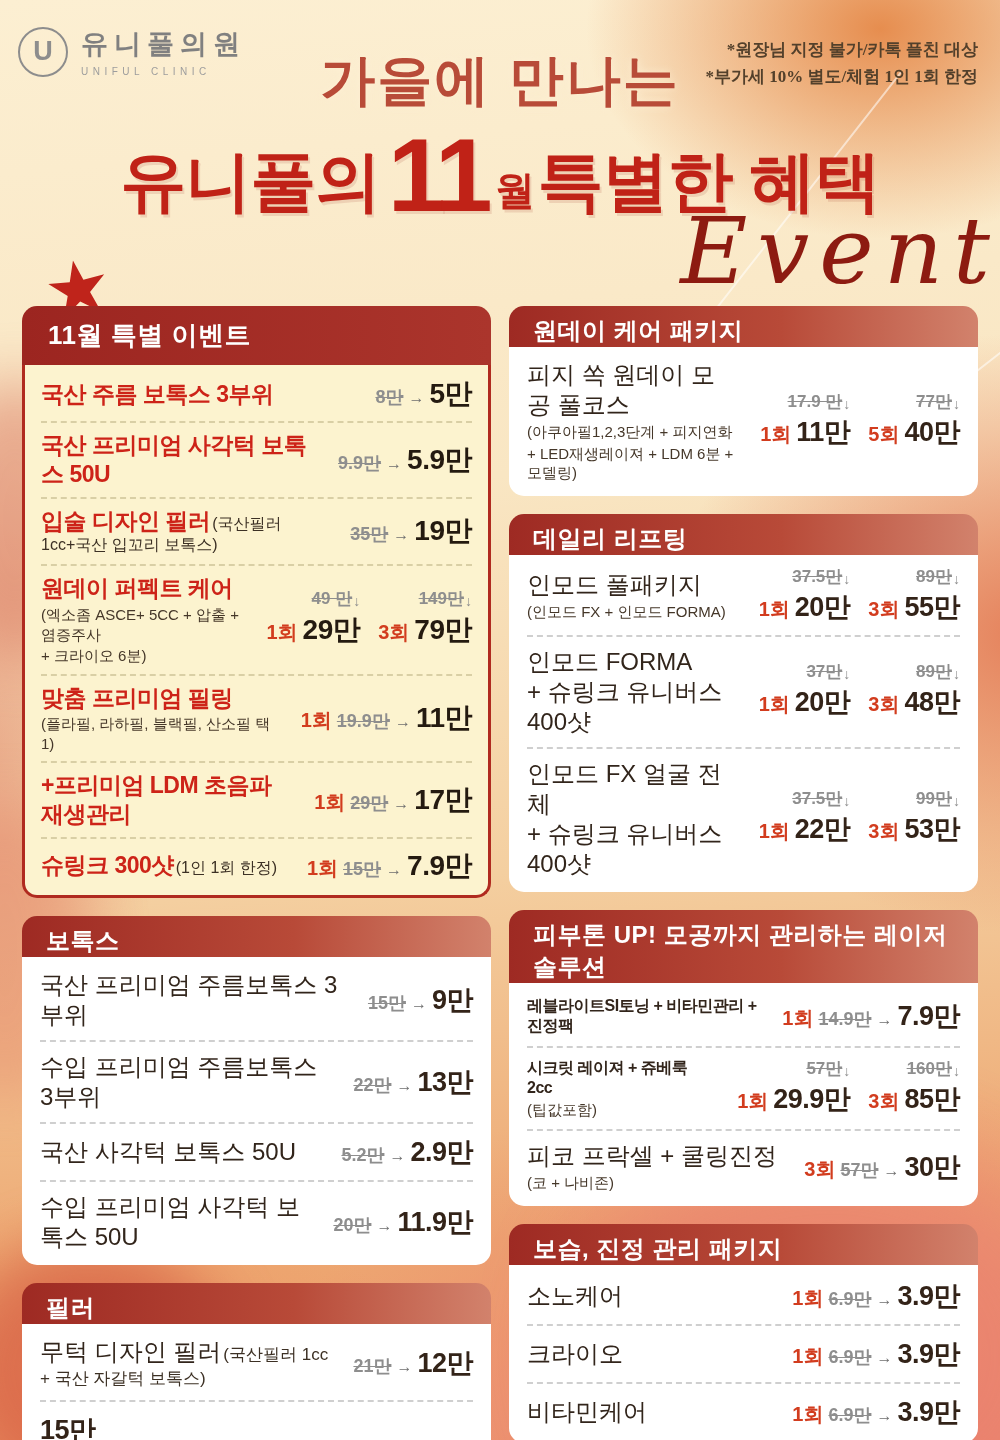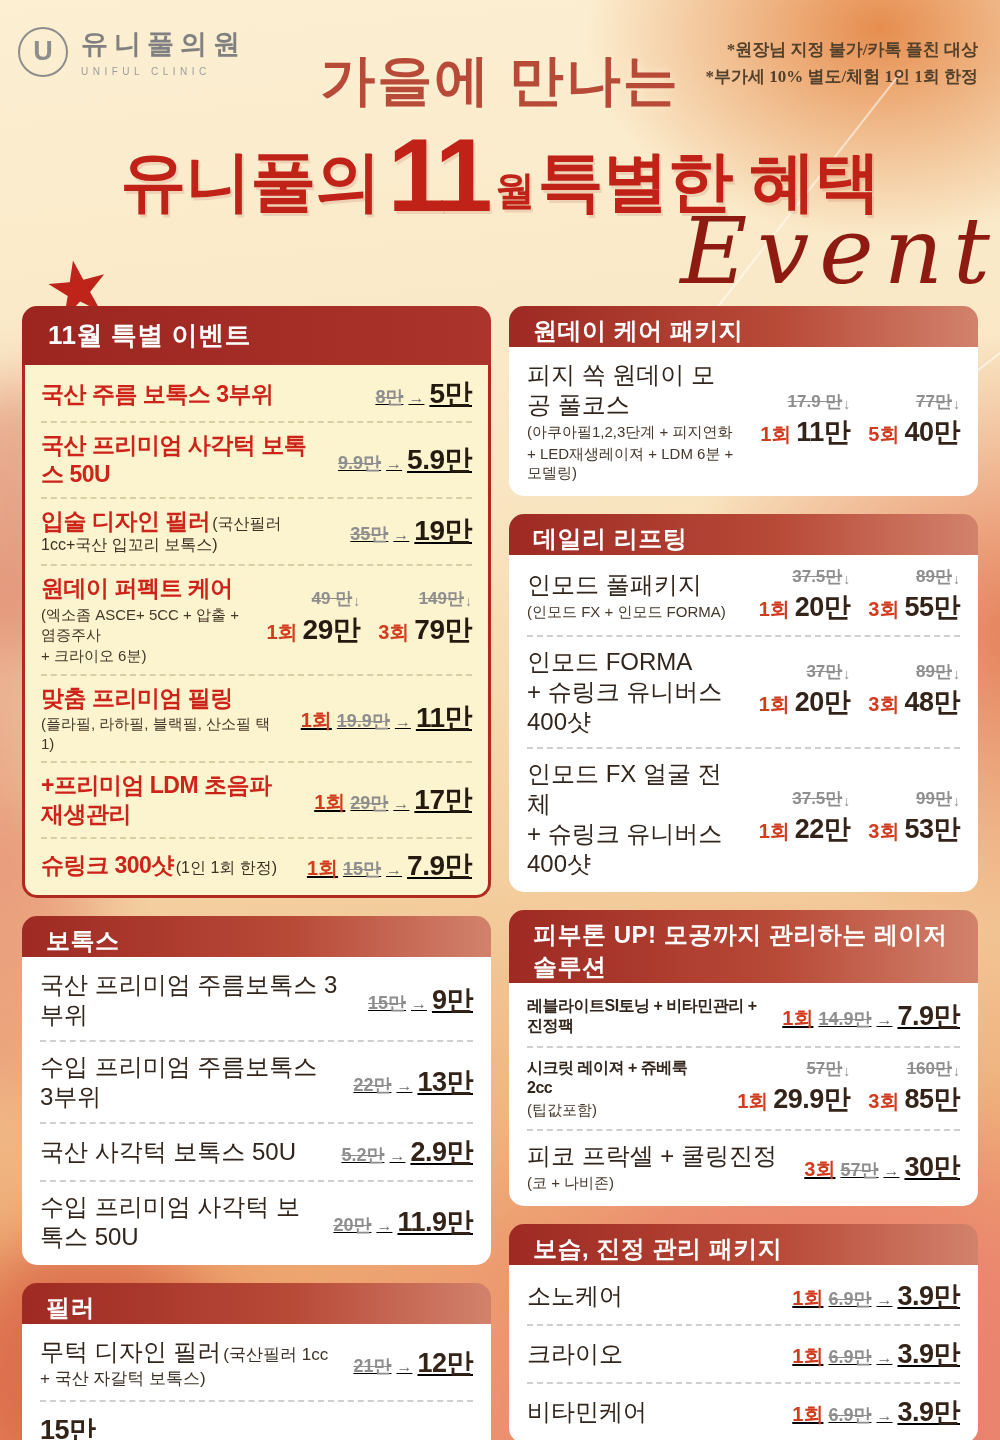--- a/index.html
+++ b/index.html
@@ -57,21 +57,21 @@
   .row-left{flex:1 1 auto;min-width:0;}
   .nm{font-size:24px;color:#32251b;font-weight:500;line-height:1.25;}
   .featured .nm{color:#cd2318;font-weight:800;font-size:23px;letter-spacing:-.5px;}
   .nm2{display:block;}
   .paren{font-size:17px;color:#3c3024;font-weight:400;margin-left:2px;}
   .featured .paren{font-size:16px;}
   .desc{font-size:15px;color:#453729;line-height:1.3;margin-top:2px;}
   .row.tight .nm{font-size:16px;font-weight:600;letter-spacing:-.5px;}
   .row-right{flex:0 0 auto;text-align:right;}
   .dual{display:flex;gap:18px;align-items:flex-end;}
-  .pg.single{display:flex;align-items:baseline;gap:5px;white-space:nowrap;justify-content:flex-end;text-decoration:underline;}
+  .pg.single{display:flex;align-items:baseline;gap:5px;white-space:nowrap;justify-content:flex-end;}
   .cnt{color:#d23c1e;font-weight:800;font-size:20px;}
   .old{color:#8e8e8e;font-size:18px;font-weight:600;text-decoration:line-through;}
   .arr{color:#6f6f6f;font-size:16px;}
   .new{color:#332318;font-size:27px;font-weight:800;letter-spacing:-.5px;}
   .featured .new{font-size:28px;color:#241a10;}
   .stack .old-line{text-align:right;line-height:1;margin-bottom:3px;white-space:nowrap;}
   .stack .old{font-size:17px;}
   .darr{color:#8e8e8e;font-size:14px;margin-left:1px;vertical-align:-2px;}
   .stack .new-line{display:flex;align-items:baseline;gap:5px;justify-content:flex-end;white-space:nowrap;}
 </style>

